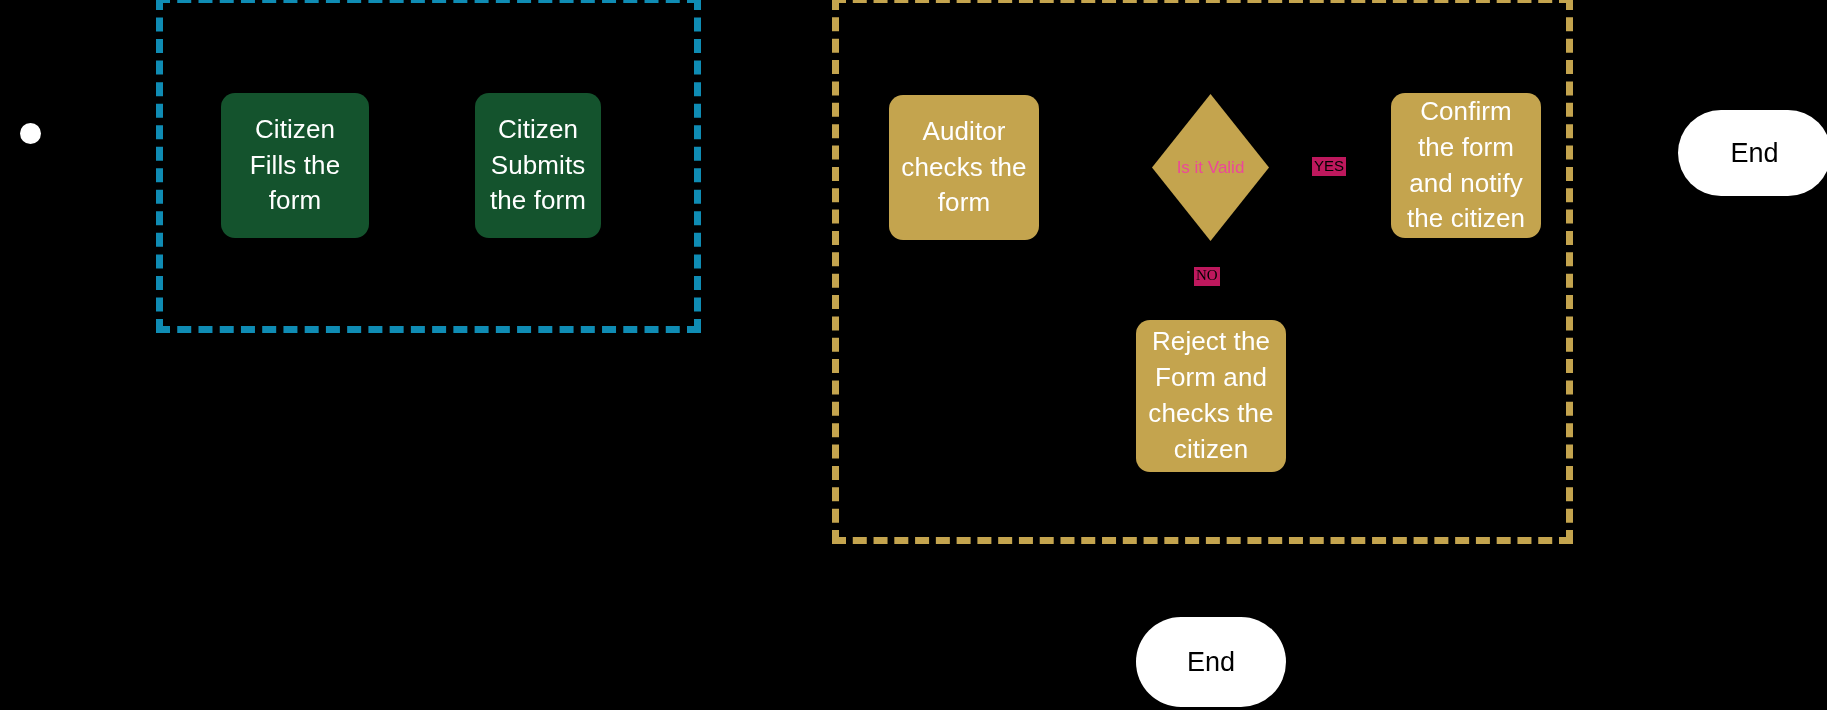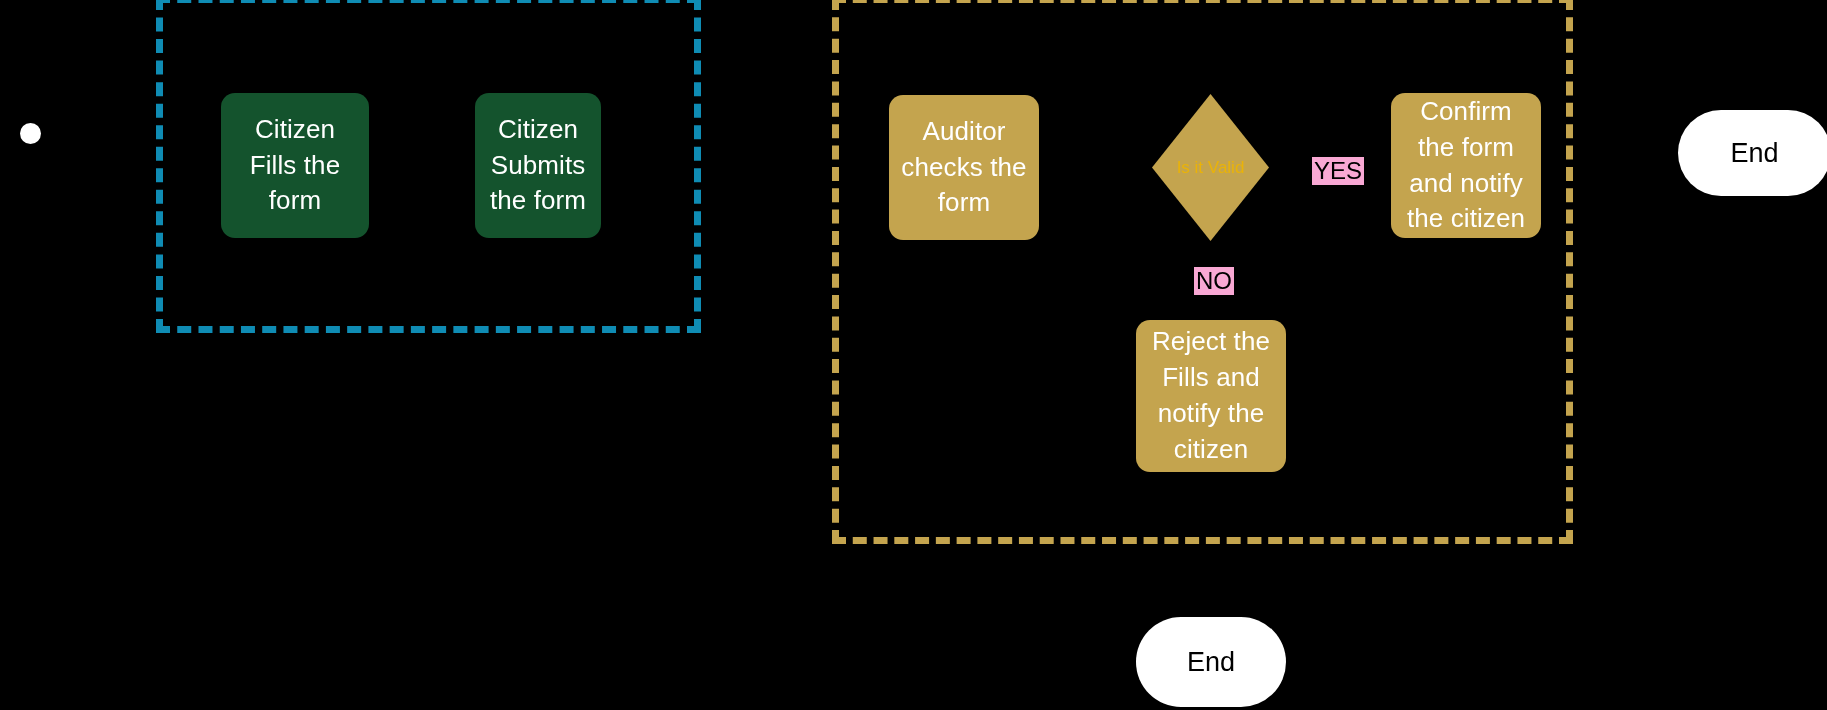--- a/index.html
+++ b/index.html
@@ -62,32 +62,32 @@
   }
   .diamond-label {
     position: absolute;
     left: 0;
     top: 0;
     width: 100%;
     height: 100%;
     display: flex;
     align-items: center;
     justify-content: center;
-    color: #eab308;
+    color: #ec4899;
     font-size: 17px;
     text-align: center;
     pointer-events: none;
   }
 
   
   .edge-label {
     position: absolute;
-    background: #f9a8d4;
+    background: #be185d;
     color: #000000;
-    font-size: 24px;
+    font-size: 15px;
     line-height: 1.05;
     padding: 1px 2px 2px 2px;
     white-space: nowrap;
   }
 
   
   .pill {
     position: absolute;
     box-sizing: border-box;
     background: #ffffff;
@@ -118,30 +118,30 @@
   <div class="group auditor" style="left:832px; top:-4px; width:741px; height:548px;"></div>
 
   <div class="node blue" style="left:221px; top:93px; width:148px; height:145px;">Citizen Fills the form</div>
 
   <div class="node blue" style="left:475px; top:93px; width:126px; height:145px;">Citizen Submits the form</div>
 
   <div class="node gold" style="left:889px; top:95px; width:150px; height:145px;">Auditor checks the form</div>
 
   <div class="node gold" style="left:1391px; top:93px; width:150px; height:145px;">Confirm the form and notify the citizen</div>
 
-  <div class="node gold" style="left:1136px; top:320px; width:150px; height:152px;">Reject the Fills and notify the citizen</div>
+  <div class="node gold" style="left:1136px; top:320px; width:150px; height:152px;">Reject the Form and checks the citizen</div>
 
   <div class="diamond-wrap" style="left:1152px; top:94px; width:117px; height:147px;">
     <svg width="117" height="147" viewBox="0 0 117 147" aria-hidden="true">
       <polygon points="58.5,0 117,73.5 58.5,147 0,73.5" fill="#c4a44e"></polygon>
     </svg>
     <div class="diamond-label">Is it Valid</div>
   </div>
 
   <div class="edge-label" style="left:1312px; top:157px;">YES</div>
 
-  <div class="edge-label" style="left:1194px; top:267px;">NO</div>
+  <div class="edge-label" style="left:1194px; top:267px;font-family:Liberation Serif, serif;">NO</div>
 
   <div class="pill" style="left:1678px; top:110px; width:153px; height:86px;">End</div>
 
   <div class="pill" style="left:1136px; top:617px; width:150px; height:90px;">End</div>
 
 </div>
 
 </body></html>

